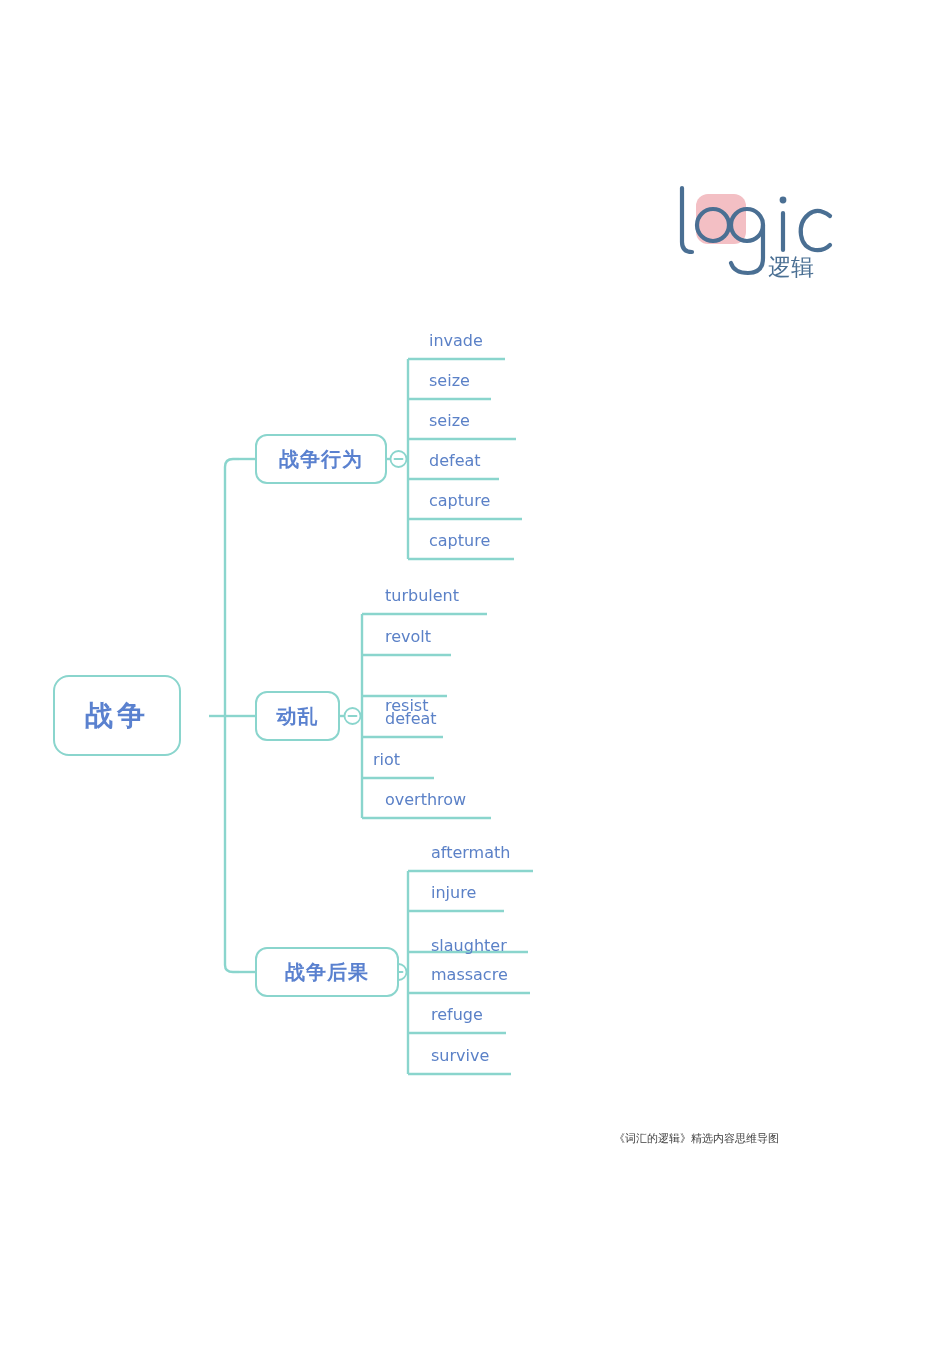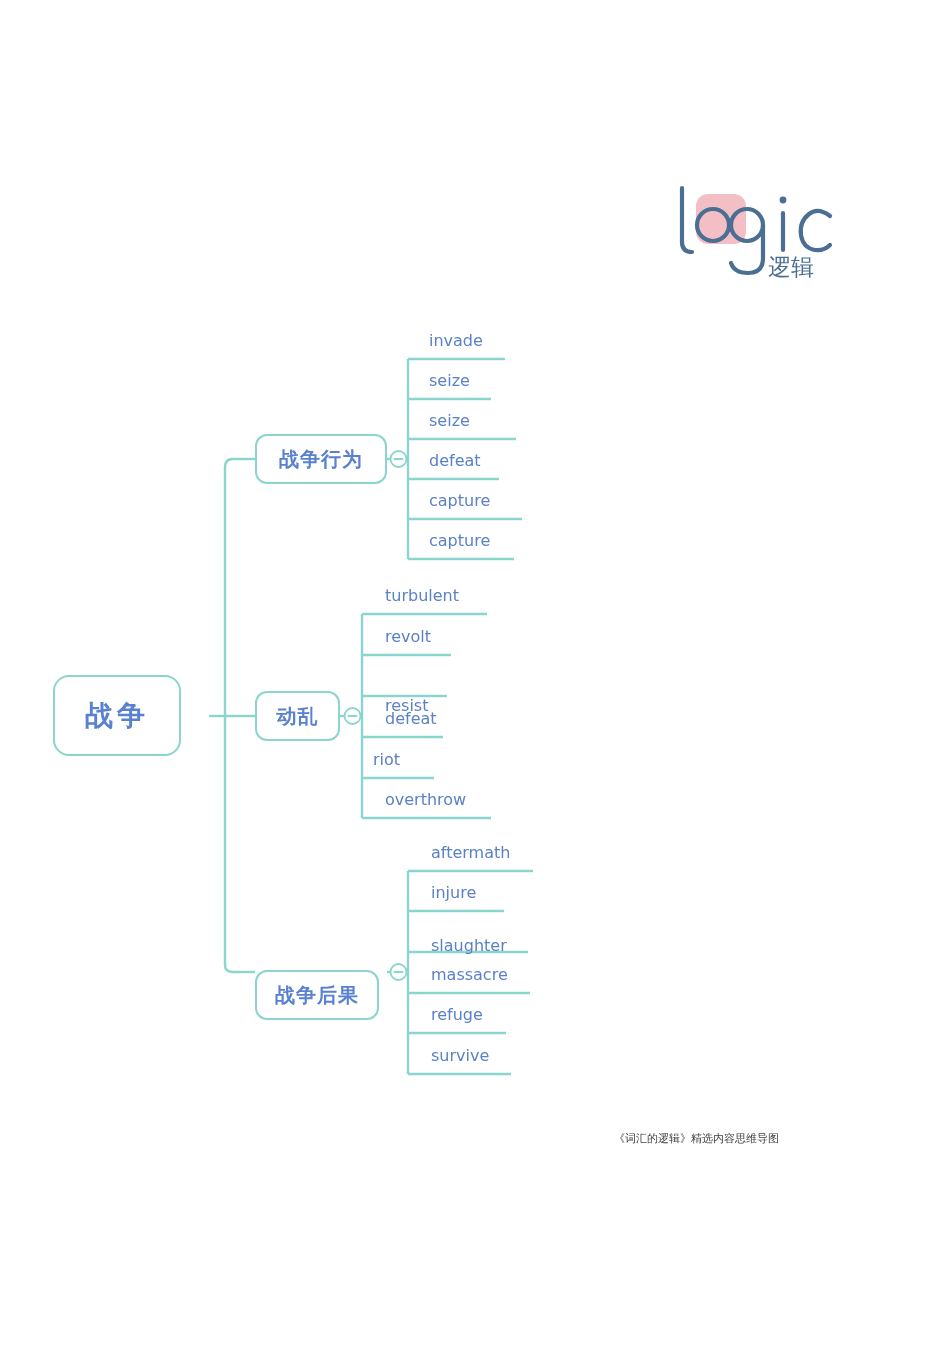--- a/index.html
+++ b/index.html
@@ -67,21 +67,21 @@
     letter-spacing: 4px;
   }
   .branch-box {
     height: 50px;
     font-size: 20px;
     letter-spacing: 1px;
     border-radius: 12px;
   }
   #branch-0 { left: 255px; top: 434px; width: 132px; }
   #branch-1 { left: 255px; top: 691px; width: 85px; }
-  #branch-2 { left: 255px; top: 970px; width: 124px; }
+  #branch-2 { left: 255px; top: 947px; width: 144px; }
 
   
   .leaf-label {
     position: absolute;
     color: #5b81c7;
     font-size: 16px;
     font-family: "DejaVu Sans", "Liberation Sans", sans-serif;
     white-space: nowrap;
     line-height: 1;
   }

